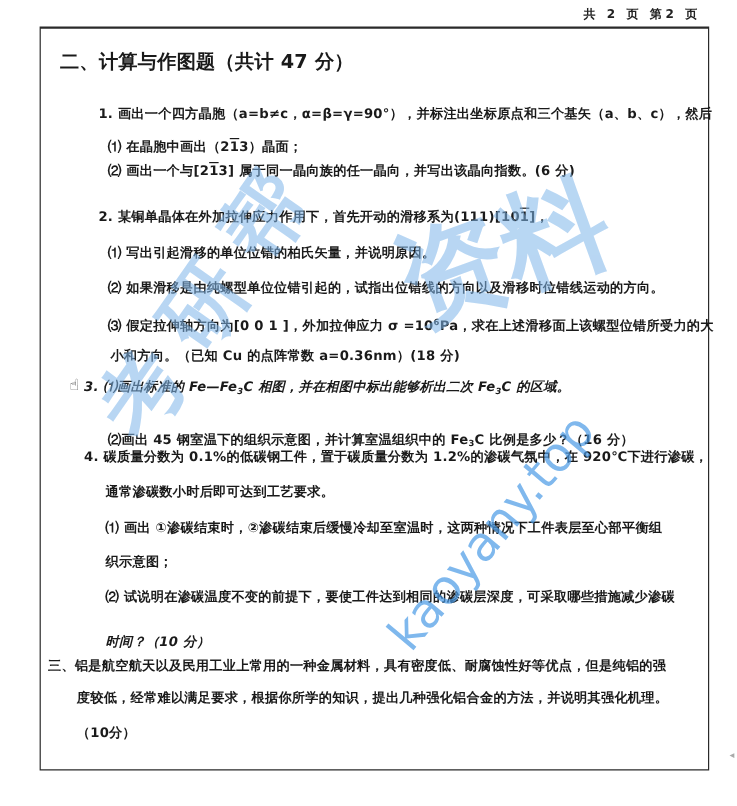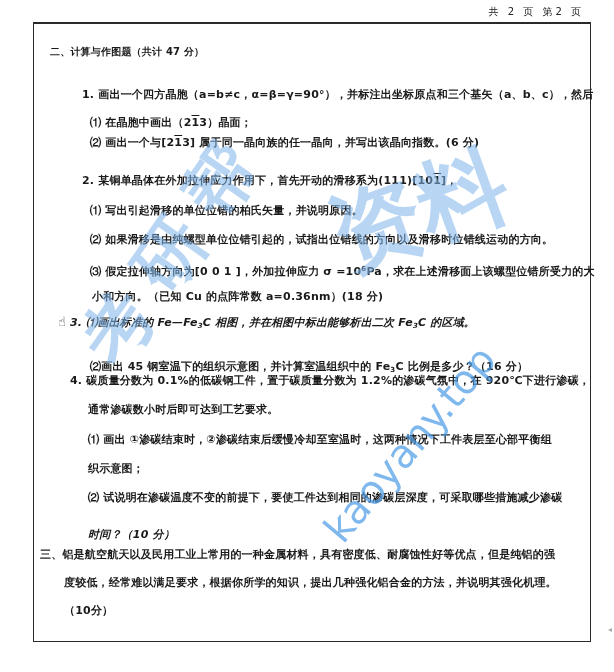--- a/index.html
+++ b/index.html
@@ -13,21 +13,21 @@
       position: relative;
       overflow: hidden;
       font-family: "DejaVu Sans", "Liberation Sans", sans-serif;
       color: #1a1a1a;
     }
     .page-header {
       position: absolute;
       top: 5px;
       right: 30px;
       font-size: 10px;
-      font-weight: normal;
+      font-weight: bold;
       letter-spacing: 3px;
       color: #222;
     }
     .frame {
       position: absolute;
       left: 33px;
       top: 22px;
       width: 558px;
       height: 620px;
       border: 1.5px solid #2a2a2a;
@@ -35,21 +35,21 @@
       box-sizing: border-box;
     }
     .line {
       position: absolute;
       font-size: 11px;
       font-weight: bold;
       white-space: nowrap;
       line-height: 14px;
       letter-spacing: 0.2px;
     }
-    .section-title { font-size: 10px; }
+    .section-title { font-size: 16px; }
     .ov { text-decoration: overline; }
     sup.s { font-size: 7px; vertical-align: 4px; }
     sub.s { font-size: 7px; vertical-align: -2px; }
     .hand-icon {
       position: absolute;
       left: 58px;
       top: 314px;
       font-size: 13px;
       color: #444;
     }

